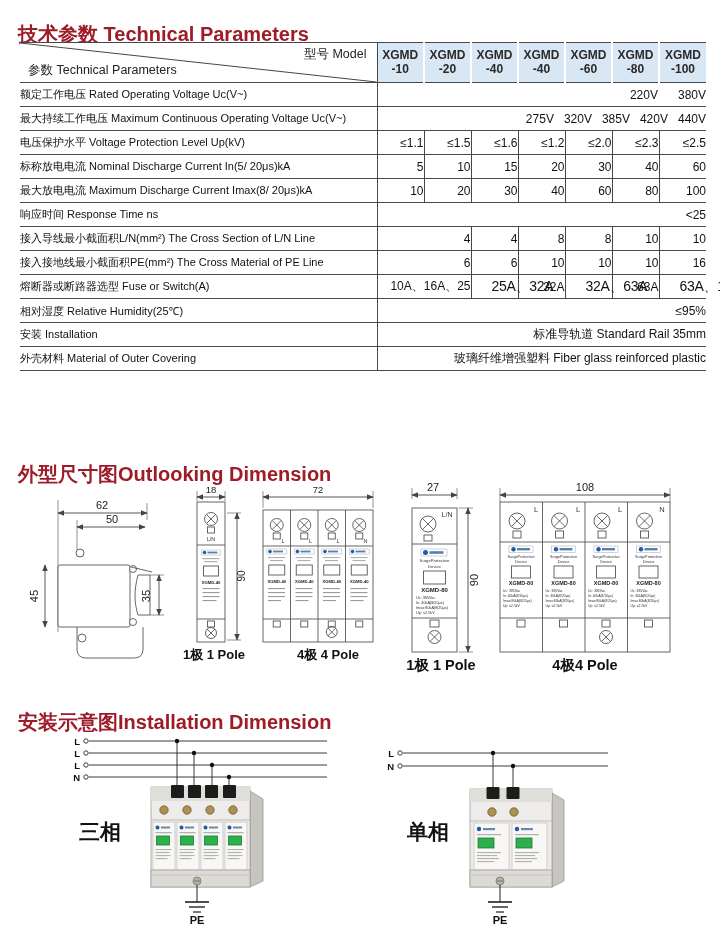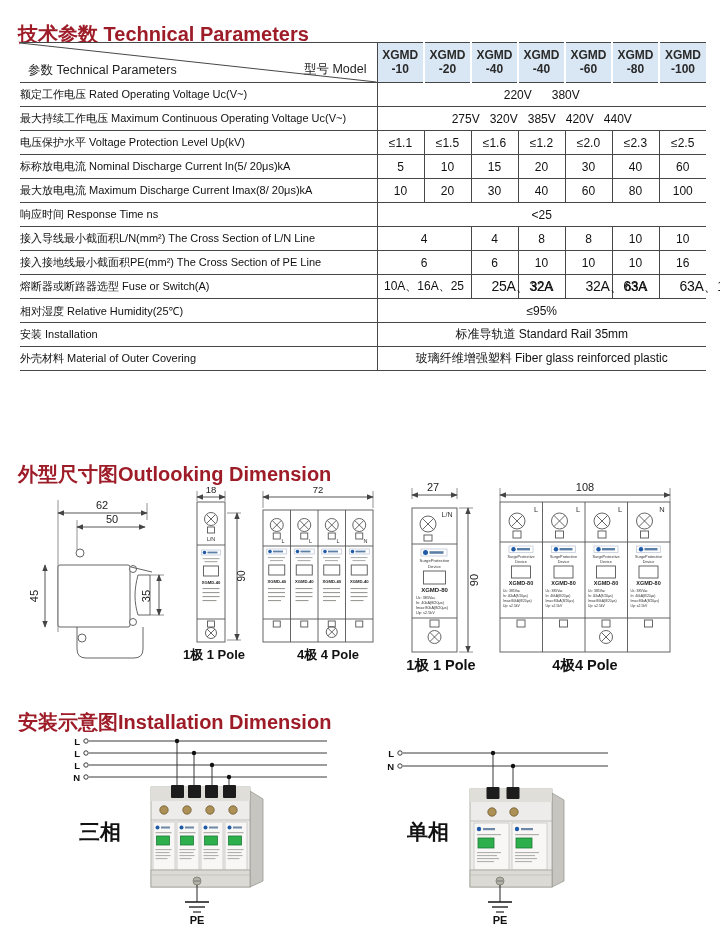--- a/index.html
+++ b/index.html
@@ -8,27 +8,27 @@
   #tech-title{top:8px;}
   #outline-title{top:448px;}
   #install-title{top:696px;}
 
   table.params{position:absolute;left:20px;top:42px;width:686px;border-collapse:collapse;table-layout:fixed;}
   table.params th,table.params td{padding:0;}
   table.params thead tr{height:40px;}
   table.params tbody tr{height:24px;}
   th.corner{position:relative;background:#fff;border-top:1px solid #474747;border-bottom:1px solid #474747;}
   th.corner svg{position:absolute;left:0;top:0;width:100%;height:100%;display:block;}
-  .c-top{position:absolute;top:18px;right:10px;font-size:12.5px;font-weight:normal;color:#222;}
+  .c-top{position:absolute;top:3px;right:10px;font-size:12.5px;font-weight:normal;color:#222;}
   .c-bot{position:absolute;bottom:3px;left:8px;font-size:12.5px;font-weight:normal;color:#222;}
   th.m{background:#d9e6f3;font-size:12px;font-weight:bold;color:#2a2a2a;line-height:1.15;text-align:center;
        border-left:2px solid #fff;border-top:1px solid #474747;border-bottom:1px solid #474747;}
   th.m.first{border-left:1px solid #474747;}
   td.lbl{font-size:11px;color:#111;padding-left:6px;border-bottom:1px solid #474747;white-space:nowrap;overflow:hidden;}
-  td.val{font-size:12px;color:#111;text-align:center;border-bottom:1px solid #474747;border-left:1px solid #474747;white-space:pre;}
+  td.val{font-size:12px;color:#111;text-align:right;border-bottom:1px solid #474747;border-left:1px solid #474747;white-space:pre;}
   td.val.sm{font-size:14px;letter-spacing:-0.3px;padding-left:20px;}
 
   svg.block{position:absolute;left:0;display:block;}
   #outline-svg{top:480px;}
   #install-svg{top:725px;}
 
   .ln{stroke:#555;stroke-width:0.9;fill:none;}
   .lnw{stroke:#555;stroke-width:0.9;fill:#fff;}
   .dln{stroke:#444;stroke-width:0.9;fill:none;}
   .ext{stroke:#777;stroke-width:0.8;fill:none;}
@@ -157,21 +157,21 @@
     <tr>
       <td class="lbl">接入导线最小截面积L/N(mm²) The Cross Section of L/N Line</td>
       <td class="val" colspan="2">4</td>
       <td class="val">4</td>
       <td class="val">8</td>
       <td class="val">8</td>
       <td class="val">10</td>
       <td class="val">10</td>
     </tr>
     <tr>
-      <td class="lbl">接入接地线最小截面积PE(mm²) The Cross Section of  PE Line</td>
+      <td class="lbl">接入接地线最小截面积PE(mm²) The Cross Material of  PE Line</td>
       <td class="val" colspan="2">6</td>
       <td class="val">6</td>
       <td class="val">10</td>
       <td class="val">10</td>
       <td class="val">10</td>
       <td class="val">16</td>
     </tr>
     <tr>
       <td class="lbl">熔断器或断路器选型 Fuse or Switch(A)</td>
       <td class="val" colspan="2">10A、16A、25</td>

